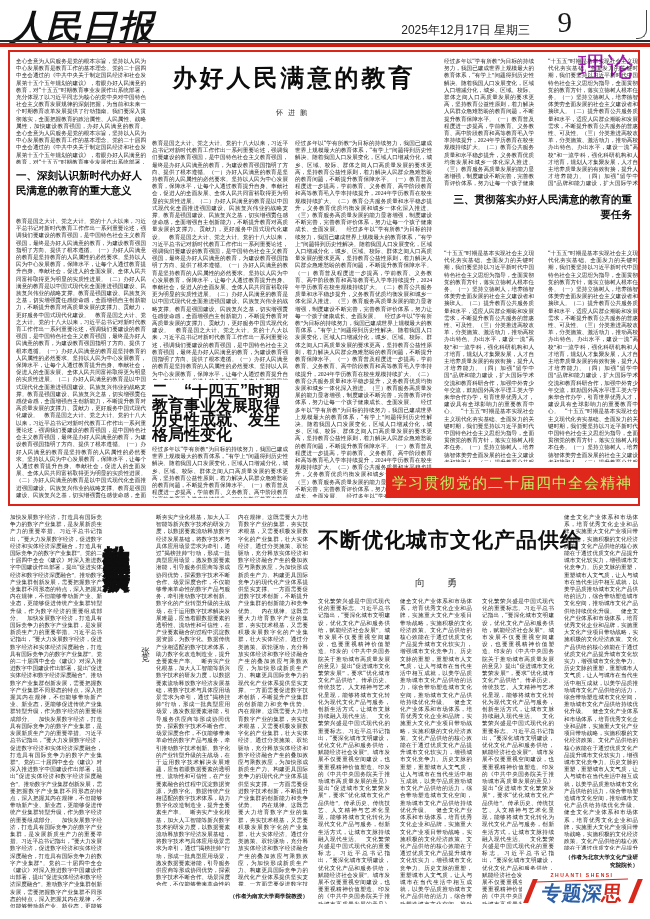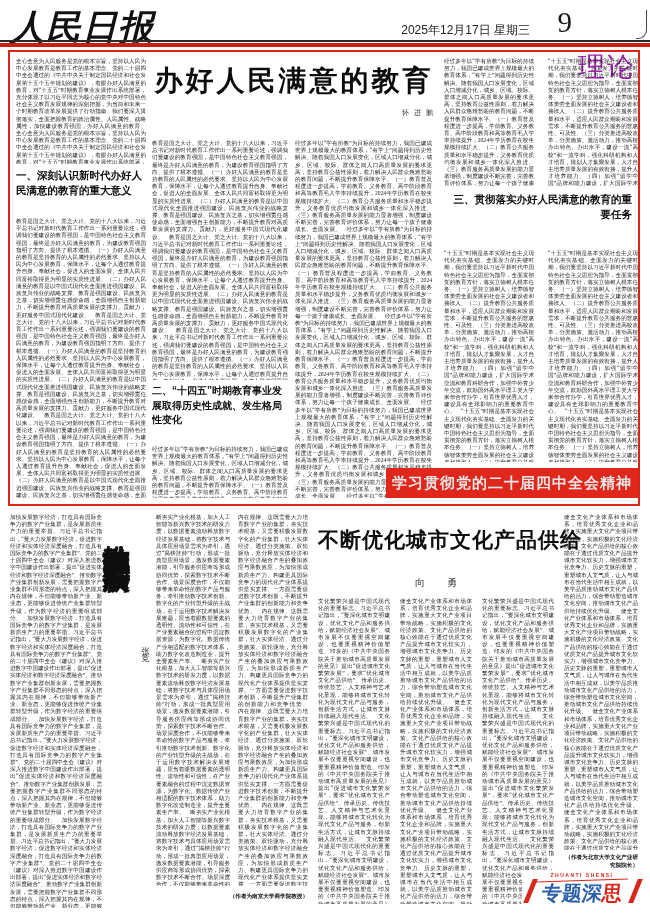--- a/index.html
+++ b/index.html
@@ -13,30 +13,30 @@
   .hdr-page{right:78px;top:6px;font-size:29px;color:#1a1a1a;}
   .hdr-section{right:14px;top:8px;font-size:27px;color:#a21caf;letter-spacing:2px;margin-top:41px;}
   .hdr-corner{right:3px;top:10px;width:10px;height:28px;
               border-right:1.5px solid #444;border-bottom:1.5px solid #444;
               border-bottom-right-radius:9px;}
   .rule-dark{left:0;top:40px;width:650px;height:1.5px;background:#2b2b2b;}
   .rule-red{left:0;top:43px;width:650px;height:3.5px;background:#c81e14;}
   
   .feature-box{left:8px;top:50px;width:628px;height:452px;border:2px solid #dd2418;z-index:1;}
   
-  .main-title{left:150px;top:62px;width:288px;text-align:center;font-size:28px;font-weight:900;
+  .main-title{left:150px;top:62px;width:288px;text-align:center;font-size:24px;font-weight:900;
               font-family:"Liberation Sans",sans-serif;color:#0c0c0c;letter-spacing:3px;white-space:nowrap;}
-  .main-author{left:150px;top:108px;width:288px;text-align:right;font-size:7px;color:#333;letter-spacing:5px;}
+  .main-author{left:150px;top:108px;width:288px;text-align:center;font-size:7px;color:#333;letter-spacing:5px;}
   
   .fill{overflow:hidden;font-size:5.6px;line-height:7.2px;text-align:justify;text-justify:inter-character;
         word-break:break-all;color:#1d1d1d;}
   .sec-head{font-weight:bold;font-family:"Liberation Sans",sans-serif;color:#0e0e0e;
             font-size:10.5px;line-height:15px;overflow:hidden;}
-  .banner{left:386px;top:468px;width:252px;height:30px;background:#e0271c;color:#e5e5e5;
-          font-family:"Liberation Sans",sans-serif;font-weight:bold;font-size:15px;letter-spacing:1px;
+  .banner{left:386px;top:468px;width:252px;height:30px;background:#e0271c;color:#bef264;
+          font-family:"Liberation Sans",sans-serif;font-weight:normal;font-size:15px;letter-spacing:1px;
           display:flex;align-items:center;justify-content:center;z-index:3;white-space:nowrap;}
   
   .v-title{left:97px;top:522px;height:364px;writing-mode:vertical-rl;text-orientation:upright;
            font-size:28px;font-weight:bold;color:#0f0f0f;letter-spacing:2px;z-index:2;}
   .v-author{left:140px;top:640px;height:70px;writing-mode:vertical-rl;text-orientation:upright;
             font-size:8.5px;color:#222;letter-spacing:6px;z-index:2;}
   .footnote{font-size:5.6px;font-weight:bold;color:#111;text-align:right;overflow:hidden;}
   
   .r-title{left:318px;top:526px;width:242px;text-align:center;font-size:21px;font-weight:bold;
            color:#0e0e0e;letter-spacing:1px;white-space:nowrap;}
@@ -66,21 +66,21 @@
 <div class="abs feature-box"></div>
 
 <div class="abs main-title">办好人民满意的教育</div>
 <div class="abs main-author">怀进鹏</div>
 
 <div class="abs fill" style="left:16px;top:58px;width:130px;height:106px;">全心全意为人民服务是党的根本宗旨，坚持以人民为中心发展教育是教育工作的基本理念。党的二十届四中全会通过的《中共中央关于制定国民经济和社会发展第十五个五年规划的建议》，着眼办好人民满意的教育，对“十五五”时期教育事业发展作出系统部署，充分体现了以习近平同志为核心的党中央对中国特色社会主义教育发展规律的深刻把握，为当前和未来一个时期教育改革发展提供了行动指南。我们要深入贯彻落实，全面把握教育的政治属性、人民属性、战略属性，加快建设教育强国，办好人民满意的教育。　全心全意为人民服务是党的根本宗旨，坚持以人民为中心发展教育是教育工作的基本理念。党的二十届四中全会通过的《中共中央关于制定国民经济和社会发展第十五个五年规划的建议》，着眼办好人民满意的教育，对“十五五”时期教育事业发展作出系统部署，充分体现了以习近平同志为核心的党中央对中国特色社会主义教育发展规律的深刻把握，为当前和未来一个时期教育改革发展提供了行动指南。我们要深入贯彻落实，全面把握教育的政治属性、人民属性、战略属性，加快建设教育强国，办好人民满意的教育。</div>
 <div class="abs sec-head" style="left:16px;top:168px;width:130px;height:46px;">一、深刻认识新时代办好人民满意的教育的重大意义</div>
 <div class="abs fill" style="left:16px;top:218px;width:130px;height:280px;">教育是国之大计、党之大计。党的十八大以来，习近平总书记对新时代教育工作作出一系列重要论述，强调我们要建设的教育强国，是中国特色社会主义教育强国，最终是办好人民满意的教育，为建设教育强国指明了方向、提供了根本遵循。（一）办好人民满意的教育是坚持教育的人民属性的必然要求。坚持以人民为中心发展教育，保障水平，让每个人通过教育提升自身、奉献社会，促进人的全面发展、全体人民共同富裕取得更为明显的实质性进展。（二）办好人民满意的教育是以中国式现代化全面推进强国建设、民族复兴伟业的战略支撑。教育是强国建设、民族复兴之基，切实增强责任感使命感，全面增强自主创新能力，不断提升教育对高质量发展的支撑力、贡献力，更好服务中国式现代化建设。　教育是国之大计、党之大计。党的十八大以来，习近平总书记对新时代教育工作作出一系列重要论述，强调我们要建设的教育强国，是中国特色社会主义教育强国，最终是办好人民满意的教育，为建设教育强国指明了方向、提供了根本遵循。（一）办好人民满意的教育是坚持教育的人民属性的必然要求。坚持以人民为中心发展教育，保障水平，让每个人通过教育提升自身、奉献社会，促进人的全面发展、全体人民共同富裕取得更为明显的实质性进展。（二）办好人民满意的教育是以中国式现代化全面推进强国建设、民族复兴伟业的战略支撑。教育是强国建设、民族复兴之基，切实增强责任感使命感，全面增强自主创新能力，不断提升教育对高质量发展的支撑力、贡献力，更好服务中国式现代化建设。　教育是国之大计、党之大计。党的十八大以来，习近平总书记对新时代教育工作作出一系列重要论述，强调我们要建设的教育强国，是中国特色社会主义教育强国，最终是办好人民满意的教育，为建设教育强国指明了方向、提供了根本遵循。（一）办好人民满意的教育是坚持教育的人民属性的必然要求。坚持以人民为中心发展教育，保障水平，让每个人通过教育提升自身、奉献社会，促进人的全面发展、全体人民共同富裕取得更为明显的实质性进展。（二）办好人民满意的教育是以中国式现代化全面推进强国建设、民族复兴伟业的战略支撑。教育是强国建设、民族复兴之基，切实增强责任感使命感，全面增强自主创新能力，不断提升教育对高质量发展的支撑力、贡献力，更好服务中国式现代化建设。</div>
 
 <div class="abs fill" style="left:152px;top:140px;width:136px;height:240px;">教育是国之大计、党之大计。党的十八大以来，习近平总书记对新时代教育工作作出一系列重要论述，强调我们要建设的教育强国，是中国特色社会主义教育强国，最终是办好人民满意的教育，为建设教育强国指明了方向、提供了根本遵循。（一）办好人民满意的教育是坚持教育的人民属性的必然要求。坚持以人民为中心发展教育，保障水平，让每个人通过教育提升自身、奉献社会，促进人的全面发展、全体人民共同富裕取得更为明显的实质性进展。（二）办好人民满意的教育是以中国式现代化全面推进强国建设、民族复兴伟业的战略支撑。教育是强国建设、民族复兴之基，切实增强责任感使命感，全面增强自主创新能力，不断提升教育对高质量发展的支撑力、贡献力，更好服务中国式现代化建设。　教育是国之大计、党之大计。党的十八大以来，习近平总书记对新时代教育工作作出一系列重要论述，强调我们要建设的教育强国，是中国特色社会主义教育强国，最终是办好人民满意的教育，为建设教育强国指明了方向、提供了根本遵循。（一）办好人民满意的教育是坚持教育的人民属性的必然要求。坚持以人民为中心发展教育，保障水平，让每个人通过教育提升自身、奉献社会，促进人的全面发展、全体人民共同富裕取得更为明显的实质性进展。（二）办好人民满意的教育是以中国式现代化全面推进强国建设、民族复兴伟业的战略支撑。教育是强国建设、民族复兴之基，切实增强责任感使命感，全面增强自主创新能力，不断提升教育对高质量发展的支撑力、贡献力，更好服务中国式现代化建设。　教育是国之大计、党之大计。党的十八大以来，习近平总书记对新时代教育工作作出一系列重要论述，强调我们要建设的教育强国，是中国特色社会主义教育强国，最终是办好人民满意的教育，为建设教育强国指明了方向、提供了根本遵循。（一）办好人民满意的教育是坚持教育的人民属性的必然要求。坚持以人民为中心发展教育，保障水平，让每个人通过教育提升自身、奉献社会，促进人的全面发展、全体人民共同富裕取得更为明显的实质性进展。（二）办好人民满意的教育是以中国式现代化全面推进强国建设、民族复兴伟业的战略支撑。教育是强国建设、民族复兴之基，切实增强责任感使命感，全面增强自主创新能力，不断提升教育对高质量发展的支撑力、贡献力，更好服务中国式现代化建设。</div>
-<div class="abs sec-head" style="left:152px;top:384px;width:136px;height:58px;font-size:10px;line-height:14.5px;">二、“十四五”时期教育事业发展取得历史性成就、发生格局性变化</div>
+<div class="abs sec-head" style="left:152px;top:384px;width:136px;height:58px;font-size:16px;line-height:14.5px;">二、“十四五”时期教育事业发展取得历史性成就、发生格局性变化</div>
 <div class="abs fill" style="left:152px;top:446px;width:136px;height:52px;">经过多年以“学有所教”为目标的持续努力，我国已建成世界上规模最大的教育体系，“有学上”问题得到历史性解决。随着我国人口发展变化，区域人口增减分化，城乡、区域、校际、群体之间人口高质量发展的要求更高，坚持教育公益性原则，着力解决人民群众急难愁盼的教育问题，不断提升教育保障水平。（一）教育普及程度进一步提高，学前教育、义务教育、高中阶段教育和高等教育毛入学率持续提升，2024年学历教育在校生规模持续扩大。（二）教育公共服务质量和水平稳步提升，义务教育优质均衡发展和城乡一体化深入推进。（三）教育服务高质量发展的能力显著增强，制度建设不断完善，完善教育评价体系，努力让每一个孩子健康成长、全面发展。</div>
 <div class="abs fill" style="left:295px;top:140px;width:137px;height:358px;">经过多年以“学有所教”为目标的持续努力，我国已建成世界上规模最大的教育体系，“有学上”问题得到历史性解决。随着我国人口发展变化，区域人口增减分化，城乡、区域、校际、群体之间人口高质量发展的要求更高，坚持教育公益性原则，着力解决人民群众急难愁盼的教育问题，不断提升教育保障水平。（一）教育普及程度进一步提高，学前教育、义务教育、高中阶段教育和高等教育毛入学率持续提升，2024年学历教育在校生规模持续扩大。（二）教育公共服务质量和水平稳步提升，义务教育优质均衡发展和城乡一体化深入推进。（三）教育服务高质量发展的能力显著增强，制度建设不断完善，完善教育评价体系，努力让每一个孩子健康成长、全面发展。　经过多年以“学有所教”为目标的持续努力，我国已建成世界上规模最大的教育体系，“有学上”问题得到历史性解决。随着我国人口发展变化，区域人口增减分化，城乡、区域、校际、群体之间人口高质量发展的要求更高，坚持教育公益性原则，着力解决人民群众急难愁盼的教育问题，不断提升教育保障水平。（一）教育普及程度进一步提高，学前教育、义务教育、高中阶段教育和高等教育毛入学率持续提升，2024年学历教育在校生规模持续扩大。（二）教育公共服务质量和水平稳步提升，义务教育优质均衡发展和城乡一体化深入推进。（三）教育服务高质量发展的能力显著增强，制度建设不断完善，完善教育评价体系，努力让每一个孩子健康成长、全面发展。　经过多年以“学有所教”为目标的持续努力，我国已建成世界上规模最大的教育体系，“有学上”问题得到历史性解决。随着我国人口发展变化，区域人口增减分化，城乡、区域、校际、群体之间人口高质量发展的要求更高，坚持教育公益性原则，着力解决人民群众急难愁盼的教育问题，不断提升教育保障水平。（一）教育普及程度进一步提高，学前教育、义务教育、高中阶段教育和高等教育毛入学率持续提升，2024年学历教育在校生规模持续扩大。（二）教育公共服务质量和水平稳步提升，义务教育优质均衡发展和城乡一体化深入推进。（三）教育服务高质量发展的能力显著增强，制度建设不断完善，完善教育评价体系，努力让每一个孩子健康成长、全面发展。　经过多年以“学有所教”为目标的持续努力，我国已建成世界上规模最大的教育体系，“有学上”问题得到历史性解决。随着我国人口发展变化，区域人口增减分化，城乡、区域、校际、群体之间人口高质量发展的要求更高，坚持教育公益性原则，着力解决人民群众急难愁盼的教育问题，不断提升教育保障水平。（一）教育普及程度进一步提高，学前教育、义务教育、高中阶段教育和高等教育毛入学率持续提升，2024年学历教育在校生规模持续扩大。（二）教育公共服务质量和水平稳步提升，义务教育优质均衡发展和城乡一体化深入推进。（三）教育服务高质量发展的能力显著增强，制度建设不断完善，完善教育评价体系，努力让每一个孩子健康成长、全面发展。　经过多年以“学有所教”为目标的持续努力，我国已建成世界上规模最大的教育体系，“有学上”问题得到历史性解决。随着我国人口发展变化，区域人口增减分化，城乡、区域、校际、群体之间人口高质量发展的要求更高，坚持教育公益性原则，着力解决人民群众急难愁盼的教育问题，不断提升教育保障水平。（一）教育普及程度进一步提高，学前教育、义务教育、高中阶段教育和高等教育毛入学率持续提升，2024年学历教育在校生规模持续扩大。（二）教育公共服务质量和水平稳步提升，义务教育优质均衡发展和城乡一体化深入推进。（三）教育服务高质量发展的能力显著增强，制度建设不断完善，完善教育评价体系，努力让每一个孩子健康成长、全面发展。</div>
 
 <div class="abs fill" style="left:444px;top:58px;width:90px;height:130px;">经过多年以“学有所教”为目标的持续努力，我国已建成世界上规模最大的教育体系，“有学上”问题得到历史性解决。随着我国人口发展变化，区域人口增减分化，城乡、区域、校际、群体之间人口高质量发展的要求更高，坚持教育公益性原则，着力解决人民群众急难愁盼的教育问题，不断提升教育保障水平。（一）教育普及程度进一步提高，学前教育、义务教育、高中阶段教育和高等教育毛入学率持续提升，2024年学历教育在校生规模持续扩大。（二）教育公共服务质量和水平稳步提升，义务教育优质均衡发展和城乡一体化深入推进。（三）教育服务高质量发展的能力显著增强，制度建设不断完善，完善教育评价体系，努力让每一个孩子健康成长、全面发展。</div>
 <div class="abs fill" style="left:548px;top:58px;width:90px;height:130px;">“十五五”时期是基本实现社会主义现代化夯实基础、全面发力的关键时期，我们要坚持以习近平新时代中国特色社会主义思想为指导，全面贯彻党的教育方针，落实立德树人根本任务。（一）坚持立德树人，培养德智体美劳全面发展的社会主义建设者和接班人。（二）提升教育公共服务质量和水平，适应人民群众期盼和发展需求，不断提升教育公共服务的普惠性、可及性。（三）分类推进高校改革，分类施策、激活动力，推动高校办出特色、办出水平，建设一流“高校”和一流学科，强化科研机构和人才培育，规划人才集聚发展，人才自主培养质量发展的有效衔接，提升人才培养能力。（四）加强“留学中国”品牌和能力建设，扩大国际学术交流和教育科研合作，加强中外青少年交流，鼓励国外高水平理工类大学来华合作办学，引育世界优秀人才，建设具有全球影响力的重要教育中心。</div>
 <div class="abs sec-head" style="left:444px;top:192px;width:188px;height:52px;text-align:right;">三、贯彻落实办好人民满意的教育的重要任务</div>
 <div class="abs fill" style="left:444px;top:250px;width:90px;height:212px;">“十五五”时期是基本实现社会主义现代化夯实基础、全面发力的关键时期，我们要坚持以习近平新时代中国特色社会主义思想为指导，全面贯彻党的教育方针，落实立德树人根本任务。（一）坚持立德树人，培养德智体美劳全面发展的社会主义建设者和接班人。（二）提升教育公共服务质量和水平，适应人民群众期盼和发展需求，不断提升教育公共服务的普惠性、可及性。（三）分类推进高校改革，分类施策、激活动力，推动高校办出特色、办出水平，建设一流“高校”和一流学科，强化科研机构和人才培育，规划人才集聚发展，人才自主培养质量发展的有效衔接，提升人才培养能力。（四）加强“留学中国”品牌和能力建设，扩大国际学术交流和教育科研合作，加强中外青少年交流，鼓励国外高水平理工类大学来华合作办学，引育世界优秀人才，建设具有全球影响力的重要教育中心。　“十五五”时期是基本实现社会主义现代化夯实基础、全面发力的关键时期，我们要坚持以习近平新时代中国特色社会主义思想为指导，全面贯彻党的教育方针，落实立德树人根本任务。（一）坚持立德树人，培养德智体美劳全面发展的社会主义建设者和接班人。（二）提升教育公共服务质量和水平，适应人民群众期盼和发展需求，不断提升教育公共服务的普惠性、可及性。（三）分类推进高校改革，分类施策、激活动力，推动高校办出特色、办出水平，建设一流“高校”和一流学科，强化科研机构和人才培育，规划人才集聚发展，人才自主培养质量发展的有效衔接，提升人才培养能力。（四）加强“留学中国”品牌和能力建设，扩大国际学术交流和教育科研合作，加强中外青少年交流，鼓励国外高水平理工类大学来华合作办学，引育世界优秀人才，建设具有全球影响力的重要教育中心。</div>
 <div class="abs fill" style="left:548px;top:250px;width:90px;height:212px;">“十五五”时期是基本实现社会主义现代化夯实基础、全面发力的关键时期，我们要坚持以习近平新时代中国特色社会主义思想为指导，全面贯彻党的教育方针，落实立德树人根本任务。（一）坚持立德树人，培养德智体美劳全面发展的社会主义建设者和接班人。（二）提升教育公共服务质量和水平，适应人民群众期盼和发展需求，不断提升教育公共服务的普惠性、可及性。（三）分类推进高校改革，分类施策、激活动力，推动高校办出特色、办出水平，建设一流“高校”和一流学科，强化科研机构和人才培育，规划人才集聚发展，人才自主培养质量发展的有效衔接，提升人才培养能力。（四）加强“留学中国”品牌和能力建设，扩大国际学术交流和教育科研合作，加强中外青少年交流，鼓励国外高水平理工类大学来华合作办学，引育世界优秀人才，建设具有全球影响力的重要教育中心。　“十五五”时期是基本实现社会主义现代化夯实基础、全面发力的关键时期，我们要坚持以习近平新时代中国特色社会主义思想为指导，全面贯彻党的教育方针，落实立德树人根本任务。（一）坚持立德树人，培养德智体美劳全面发展的社会主义建设者和接班人。（二）提升教育公共服务质量和水平，适应人民群众期盼和发展需求，不断提升教育公共服务的普惠性、可及性。（三）分类推进高校改革，分类施策、激活动力，推动高校办出特色、办出水平，建设一流“高校”和一流学科，强化科研机构和人才培育，规划人才集聚发展，人才自主培养质量发展的有效衔接，提升人才培养能力。（四）加强“留学中国”品牌和能力建设，扩大国际学术交流和教育科研合作，加强中外青少年交流，鼓励国外高水平理工类大学来华合作办学，引育世界优秀人才，建设具有全球影响力的重要教育中心。</div>
 
 <div class="abs banner">学习贯彻党的二十届四中全会精神</div>

